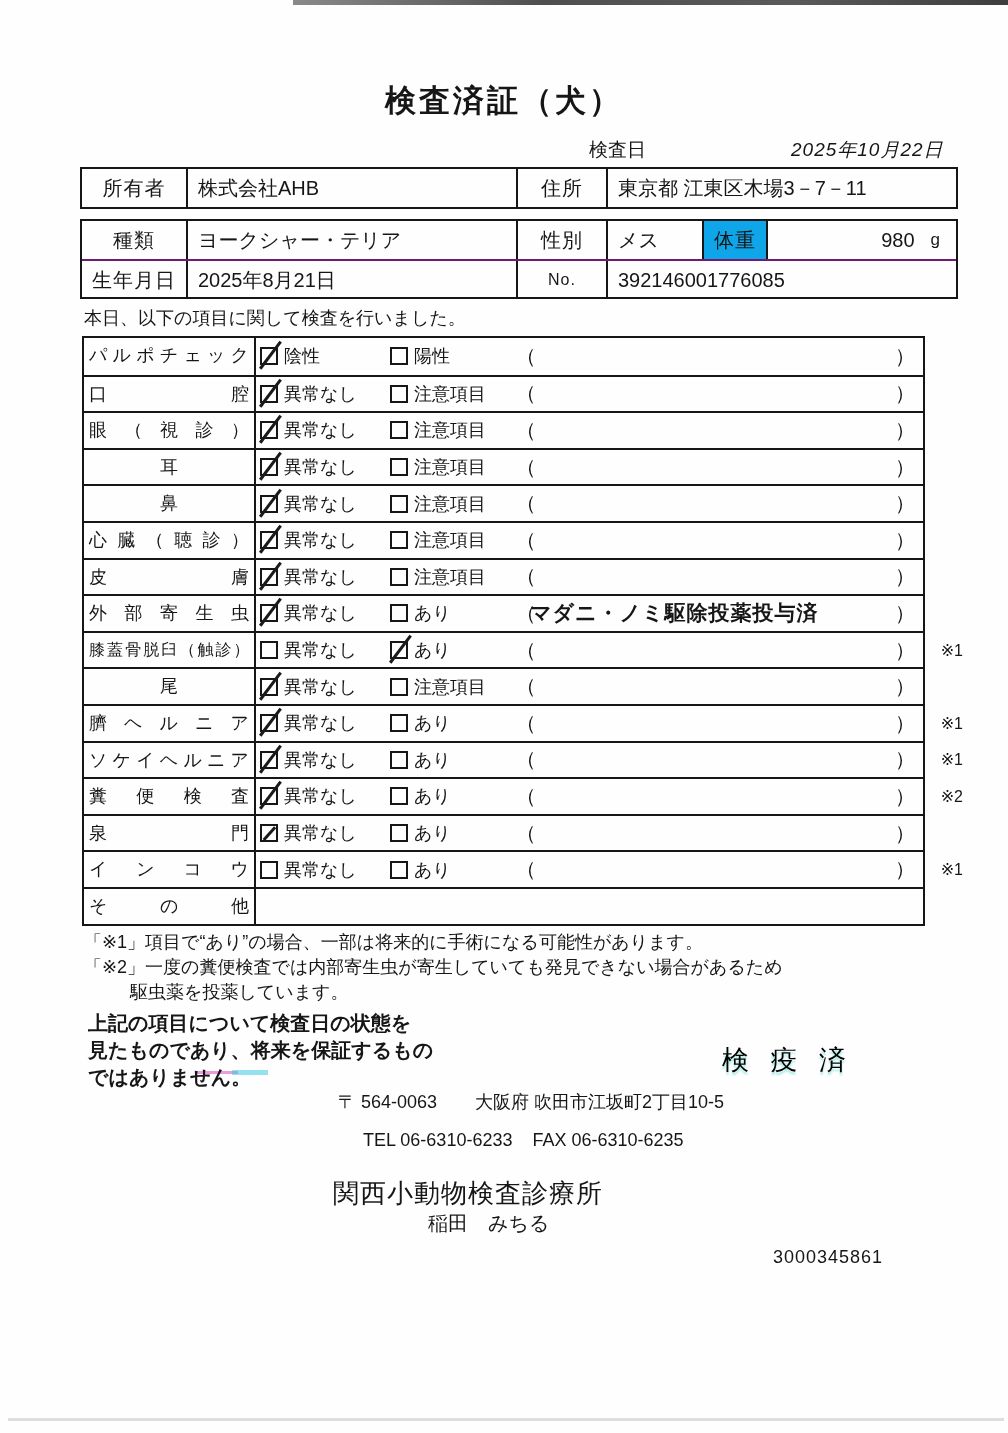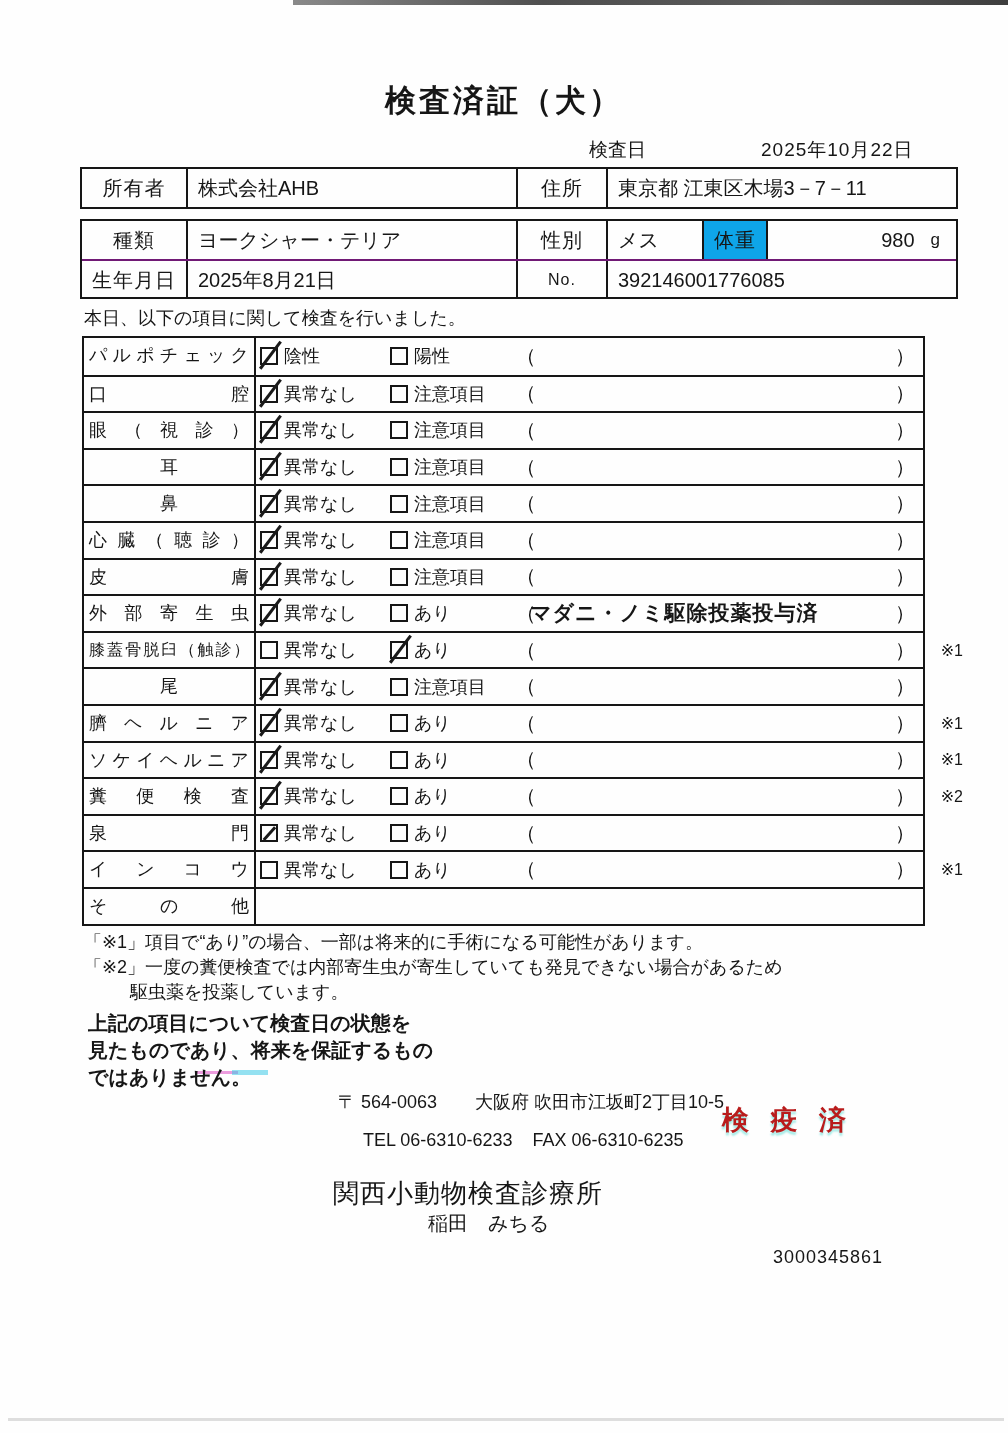--- a/index.html
+++ b/index.html
@@ -11,21 +11,21 @@
     background:linear-gradient(90deg,#8a8a8a,#4f4f4f 35%,#5a5a5a 70%,#3e3e3e);}
   .scan-line-bottom{position:absolute;left:8px;top:1418px;width:996px;height:3px;background:#dedede;}
   .smudge-magenta{position:absolute;left:196px;top:1071px;width:42px;height:3px;background:rgba(224,90,200,.6);}
   .smudge-cyan{position:absolute;left:232px;top:1070px;width:36px;height:5px;background:rgba(60,200,230,.55);}
 
   .title{position:absolute;top:80px;left:0;width:1008px;text-align:center;
     font-size:31px;font-weight:bold;letter-spacing:3px;}
 
   .date-row{position:absolute;top:137px;left:0;width:1008px;font-size:19px;}
   .date-label{position:absolute;left:589px;}
-  .date-value{position:absolute;left:761px;letter-spacing:1px;}
+  .date-value{position:absolute;left:791px;letter-spacing:1px;font-style:italic;}
 
   
   .htable{position:absolute;left:80px;width:878px;border:2px solid #161616;box-sizing:border-box;}
   .htable .hrow{display:flex;height:38px;}
   .htable .hrow + .hrow{border-top:2px solid #701a75;}
   .hcell{box-sizing:border-box;display:flex;align-items:center;font-size:20px;white-space:nowrap;overflow:visible;}
   .hcell + .hcell{border-left:2px solid #161616;}
   .hcell.lab{justify-content:center;letter-spacing:1px;}
   .hcell.val{padding-left:10px;}
   .t1{top:167px;height:42px;}
@@ -57,22 +57,22 @@
   .paren{position:absolute;top:0;height:100%;display:flex;align-items:center;font-size:20px;}
   .note{position:absolute;left:274px;top:0;height:100%;display:flex;align-items:center;
     font-size:21px;font-weight:600;letter-spacing:1px;white-space:nowrap;}
   .ref{position:absolute;right:-40px;top:0;height:100%;display:flex;align-items:center;font-size:16px;}
 
   .footnotes{position:absolute;left:84px;top:930px;font-size:18px;line-height:25px;}
   .footnotes .cont{padding-left:46px;}
 
   .disclaimer{position:absolute;left:88px;top:1010px;font-size:20px;font-weight:600;line-height:27px;}
 
-  .stamp{position:absolute;left:722px;top:1102px;font-size:27px;font-weight:700;letter-spacing:7px;
-    color:#b91c1c;text-shadow:0 3px 2px rgba(46,210,200,.45);}
+  .stamp{position:absolute;left:722px;top:1042px;font-size:27px;font-weight:400;letter-spacing:7px;
+    color:#000000;text-shadow:0 3px 2px rgba(46,210,200,.45);}
 
   .postal-line{position:absolute;left:338px;top:1090px;font-size:18px;}
   .postal-line .gap{display:inline-block;width:38px;}
   .tel-line{position:absolute;left:363px;top:1130px;font-size:18px;}
   .tel-line .gap{display:inline-block;width:20px;}
   .clinic-name{position:absolute;left:333px;top:1176px;font-size:26px;letter-spacing:1px;}
   .vet-name{position:absolute;left:428px;top:1210px;font-size:20px;}
   .serial{position:absolute;left:773px;top:1247px;font-size:18px;letter-spacing:1px;}
 </style>
 </head>

